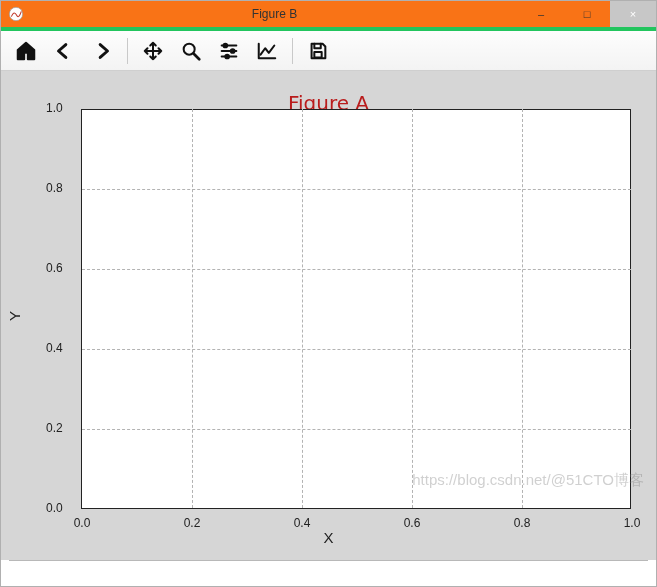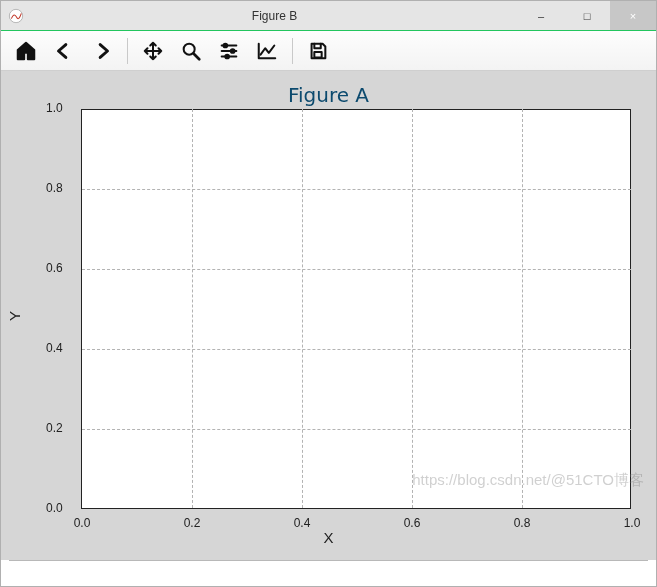--- a/index.html
+++ b/index.html
@@ -6,23 +6,23 @@
   html, body { margin:0; padding:0; }
   body {
     width:657px; height:587px;
     font-family: "Segoe UI", Tahoma, sans-serif;
     background:#fff;
     border:1px solid #b0b0b0;
     display:flex; flex-direction:column;
   }
   
   .titlebar {
-    height:30px; background:#e5e5e5;
+    height:30px; background:#f97316;
     display:flex; align-items:center;
-    border-bottom:1px solid #22c55e;
+    border-bottom:4px solid #22c55e;
   }
   .titlebar .app-icon {
     width:18px; height:18px; margin:0 6px;
     display:flex; align-items:center; justify-content:center;
   }
   .titlebar .title {
     flex:1; text-align:center; font-size:12px; color:#333;
     padding-right:0;
   }
   .win-btns { display:flex; height:100%; }
@@ -50,22 +50,22 @@
     margin:0 6px;
   }
   .tool-btn svg { width:22px; height:22px; stroke:#111; fill:none; stroke-width:2.2; stroke-linecap:round; stroke-linejoin:round; }
   .tool-btn.home svg { fill:#111; stroke:#111; }
   
   .canvas-wrap {
     flex:1; background:#d6d6d6;
     position:relative;
   }
   .plot-title {
-    position:absolute; top:12px; left:0; right:0;
-    text-align:center; font-size:20px; color:#0c4a6e;
+    position:absolute; top:20px; left:0; right:0;
+    text-align:center; font-size:20px; color:#b91c1c;
     font-family: "DejaVu Sans","Segoe UI",sans-serif;
   }
   .axis-label-y {
     position:absolute; left:8px; top:50%;
     transform: translateY(-50%) rotate(-90deg);
     font-size:15px; color:#222;
   }
   .axis-label-x {
     position:absolute; left:0; right:0; bottom:14px;
     text-align:center; font-size:15px; color:#222;

